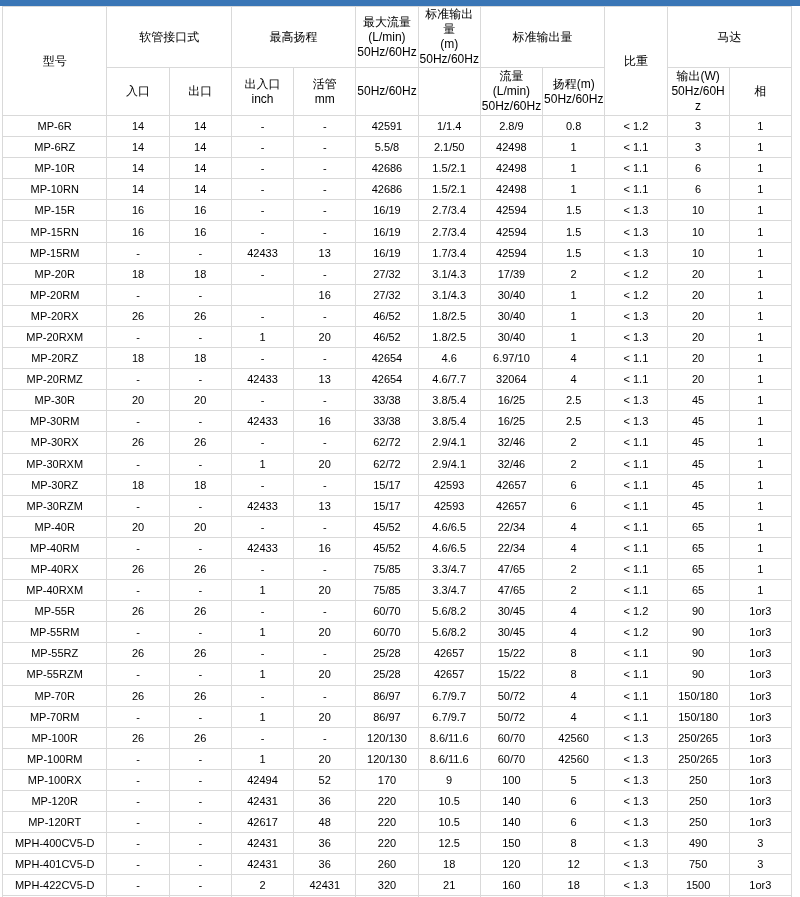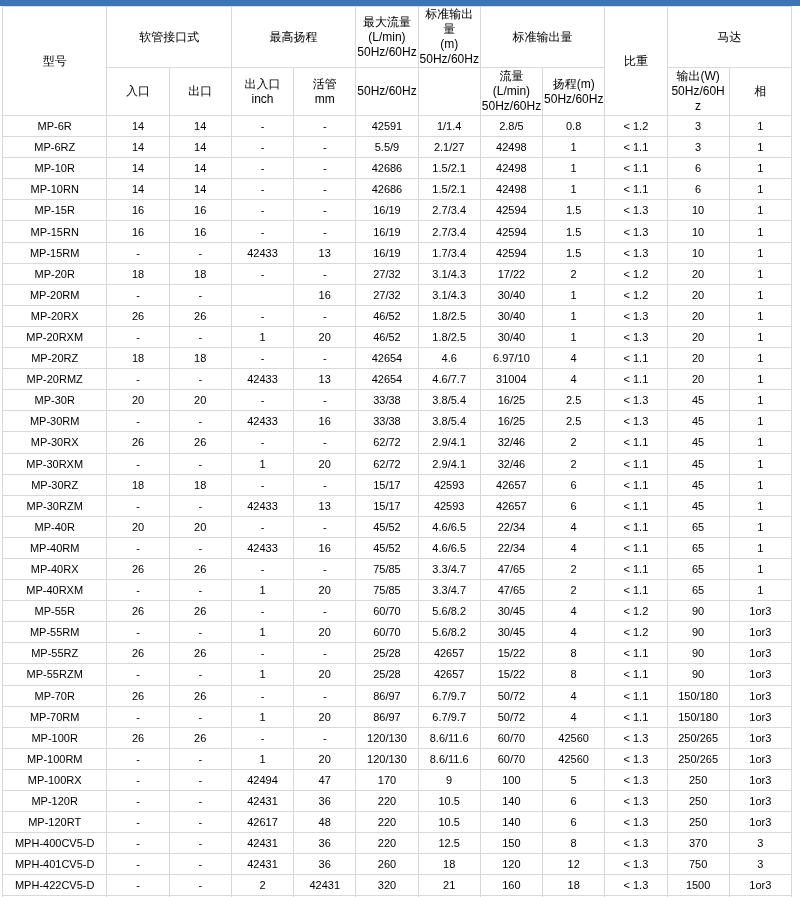--- a/index.html
+++ b/index.html
@@ -92,34 +92,34 @@
   </thead>
   <tbody>
       <tr>
         <td>MP-6R</td>
         <td>14</td>
         <td>14</td>
         <td>-</td>
         <td>-</td>
         <td>42591</td>
         <td>1/1.4</td>
-        <td>2.8/5</td>
+        <td>2.8/9</td>
         <td>0.8</td>
         <td>&lt; 1.2</td>
         <td>3</td>
         <td>1</td>
       </tr>
       <tr>
         <td>MP-6RZ</td>
         <td>14</td>
         <td>14</td>
         <td>-</td>
         <td>-</td>
-        <td>5.5/9</td>
-        <td>2.1/27</td>
+        <td>5.5/8</td>
+        <td>2.1/50</td>
         <td>42498</td>
         <td>1</td>
         <td>&lt; 1.1</td>
         <td>3</td>
         <td>1</td>
       </tr>
       <tr>
         <td>MP-10R</td>
         <td>14</td>
         <td>14</td>
@@ -190,21 +190,21 @@
         <td>1</td>
       </tr>
       <tr>
         <td>MP-20R</td>
         <td>18</td>
         <td>18</td>
         <td>-</td>
         <td>-</td>
         <td>27/32</td>
         <td>3.1/4.3</td>
-        <td>17/22</td>
+        <td>17/39</td>
         <td>2</td>
         <td>&lt; 1.2</td>
         <td>20</td>
         <td>1</td>
       </tr>
       <tr>
         <td>MP-20RM</td>
         <td>-</td>
         <td>-</td>
         <td></td>
@@ -260,21 +260,21 @@
         <td>1</td>
       </tr>
       <tr>
         <td>MP-20RMZ</td>
         <td>-</td>
         <td>-</td>
         <td>42433</td>
         <td>13</td>
         <td>42654</td>
         <td>4.6/7.7</td>
-        <td>31004</td>
+        <td>32064</td>
         <td>4</td>
         <td>&lt; 1.1</td>
         <td>20</td>
         <td>1</td>
       </tr>
       <tr>
         <td>MP-30R</td>
         <td>20</td>
         <td>20</td>
         <td>-</td>
@@ -523,21 +523,21 @@
         <td>42560</td>
         <td>&lt; 1.3</td>
         <td>250/265</td>
         <td>1or3</td>
       </tr>
       <tr>
         <td>MP-100RX</td>
         <td>-</td>
         <td>-</td>
         <td>42494</td>
-        <td>47</td>
+        <td>52</td>
         <td>170</td>
         <td>9</td>
         <td>100</td>
         <td>5</td>
         <td>&lt; 1.3</td>
         <td>250</td>
         <td>1or3</td>
       </tr>
       <tr>
         <td>MP-120R</td>
@@ -571,21 +571,21 @@
         <td>MPH-400CV5-D</td>
         <td>-</td>
         <td>-</td>
         <td>42431</td>
         <td>36</td>
         <td>220</td>
         <td>12.5</td>
         <td>150</td>
         <td>8</td>
         <td>&lt; 1.3</td>
-        <td>370</td>
+        <td>490</td>
         <td>3</td>
       </tr>
       <tr>
         <td>MPH-401CV5-D</td>
         <td>-</td>
         <td>-</td>
         <td>42431</td>
         <td>36</td>
         <td>260</td>
         <td>18</td>

